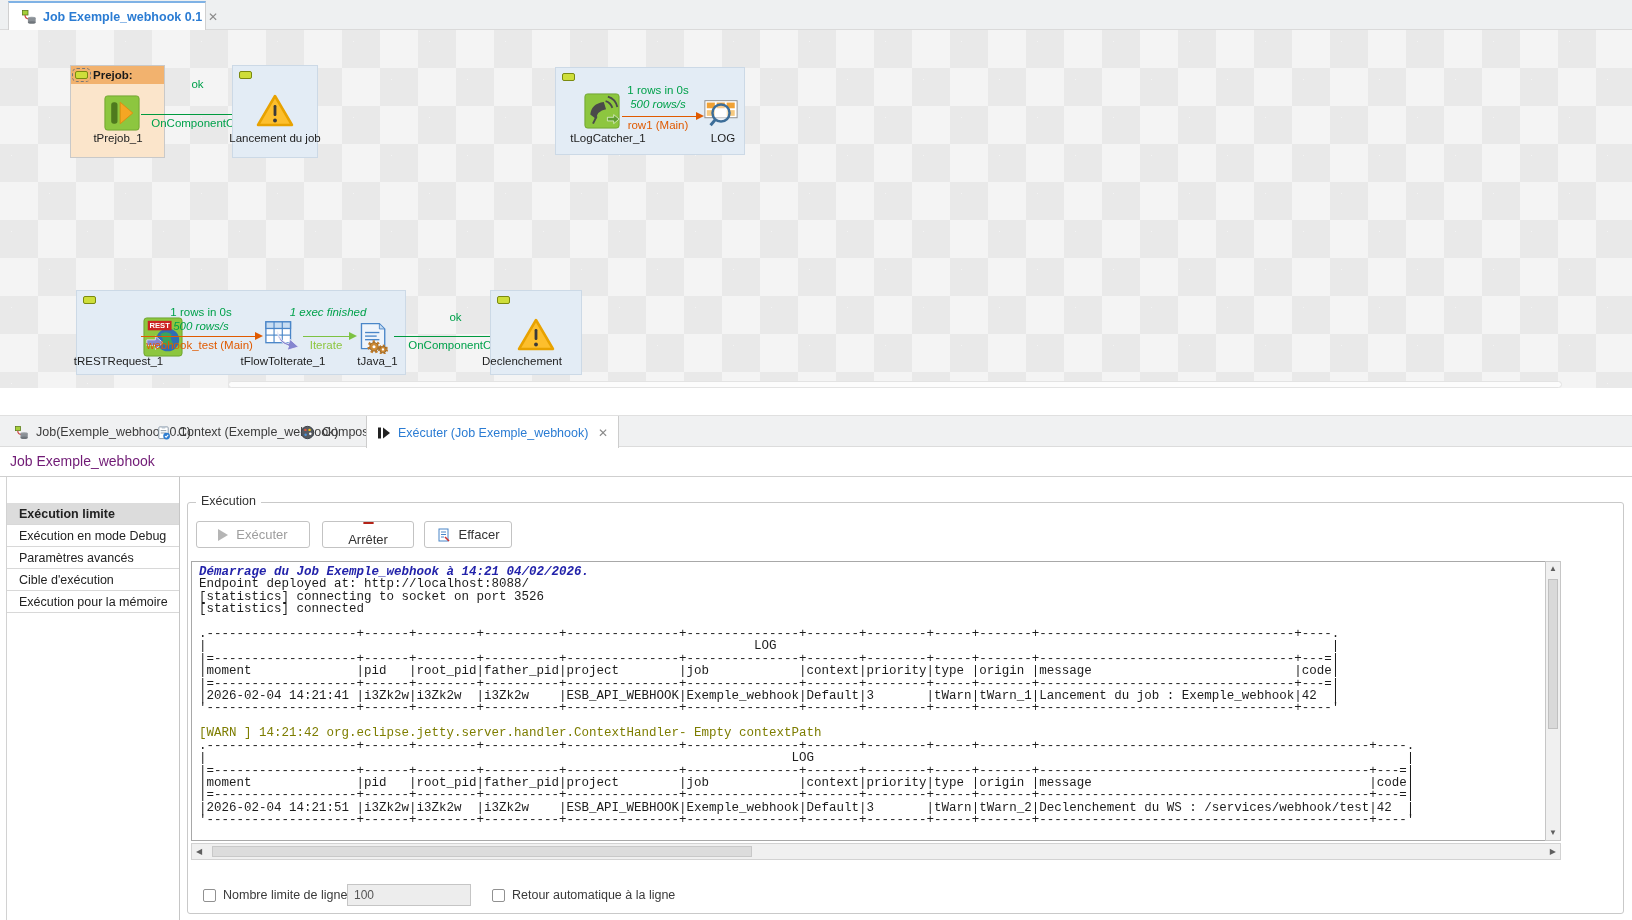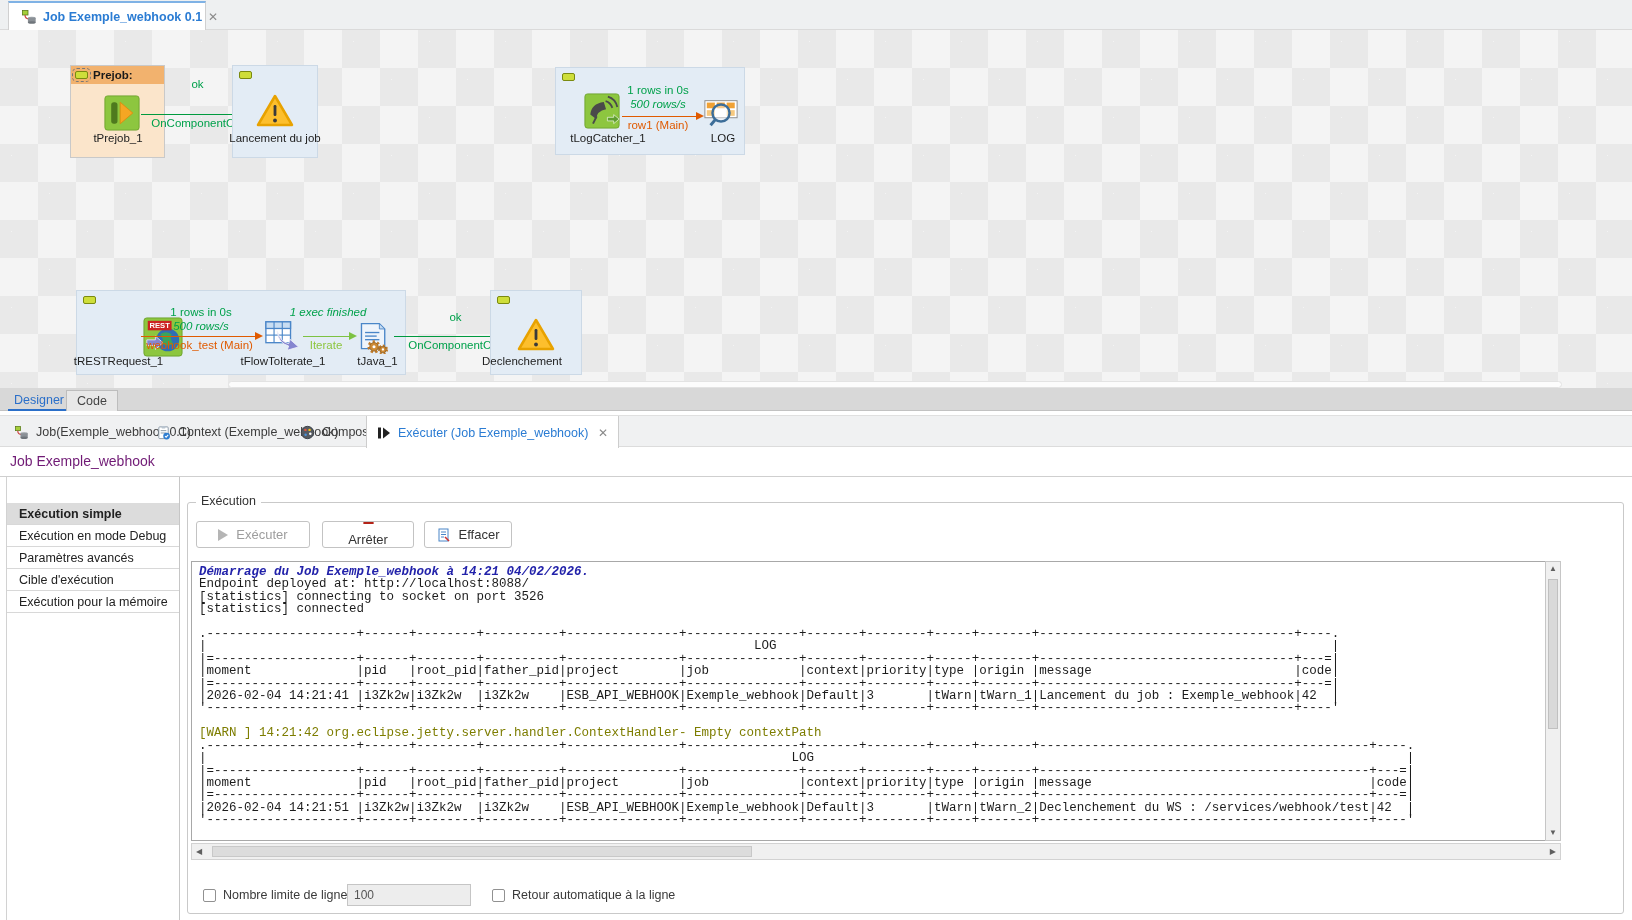--- a/index.html
+++ b/index.html
@@ -248,24 +248,20 @@
         <path d="M20 3 L37 32 L3 32 Z" fill="#fdbf2d" stroke="#e8a200" stroke-width="2.5" stroke-linejoin="round"></path>
         <rect x="18.6" y="12" width="2.8" height="11" rx="1.2" fill="#3a3a3a"></rect>
         <circle cx="20" cy="27.5" r="1.9" fill="#3a3a3a"></circle>
       </svg>
     </div>
     <div class="cname" style="left:472px; top:325px; width:100px;">Declenchement</div>
 
     <div class="canvas-hscroll"></div>
   </div>
 
-  <div class="designer-bar">
-    <div class="designer-tab">Designer</div>
-    <div class="code-tab">Code</div>
-  </div>
 
   <div class="view-tab-bar">
     <div class="vtab" style="left:4px;">
       <span>
         <svg width="15" height="15" viewBox="0 0 16 16">
           <rect x="1.5" y="1.5" width="5.5" height="4.5" fill="#a6ce39" stroke="#5a7a1a" stroke-width="0.8"></rect>
           <path d="M4 6 C4 9.5 6 10 8.5 10" stroke="#cc4444" stroke-width="1.2" fill="none"></path>
           <ellipse cx="10.8" cy="9" rx="3.9" ry="1.3" fill="#9aa0a6"></ellipse>
           <rect x="6.9" y="9" width="7.8" height="4.5" fill="#8a9096"></rect>
           <ellipse cx="10.8" cy="13.5" rx="3.9" ry="1.3" fill="#6f757b"></ellipse>
@@ -308,21 +304,21 @@
       <span class="vtab-label">Exécuter (Job Exemple_webhook)</span>
       <span class="close-x">✕</span>
     </div>
   </div>
 
   <div class="job-title-row">
     <div class="job-title">Job Exemple_webhook</div>
   </div>
 
   <div class="sidebar">
-    <div class="side-item sel" style="top:26px;">Exécution simple</div>
+    <div class="side-item sel" style="top:26px;">Exécution limite</div>
     <div class="side-item" style="top:48px;">Exécution en mode Debug</div>
     <div class="side-item" style="top:70px;">Paramètres avancés</div>
     <div class="side-item" style="top:92px;">Cible d'exécution</div>
     <div class="side-item" style="top:114px;">Exécution pour la mémoire</div>
   </div>
 
   <div class="groupbox">
     <span class="legend">Exécution</span>
   </div>
 

